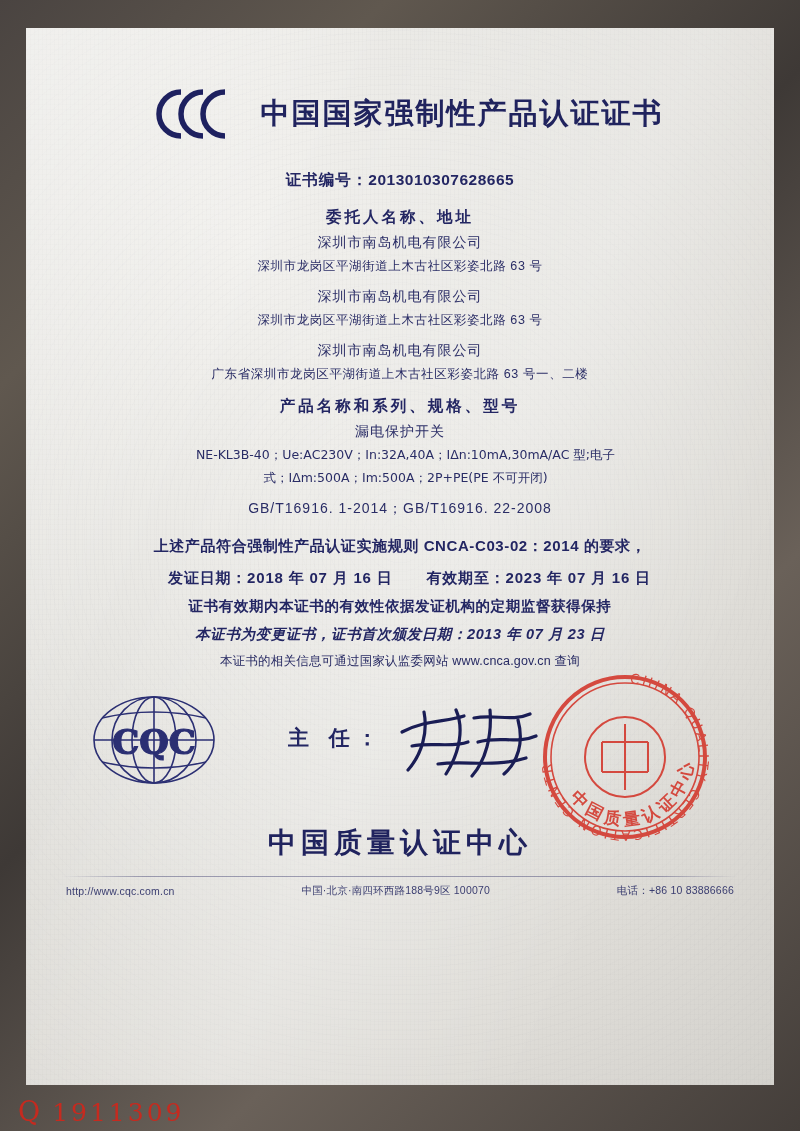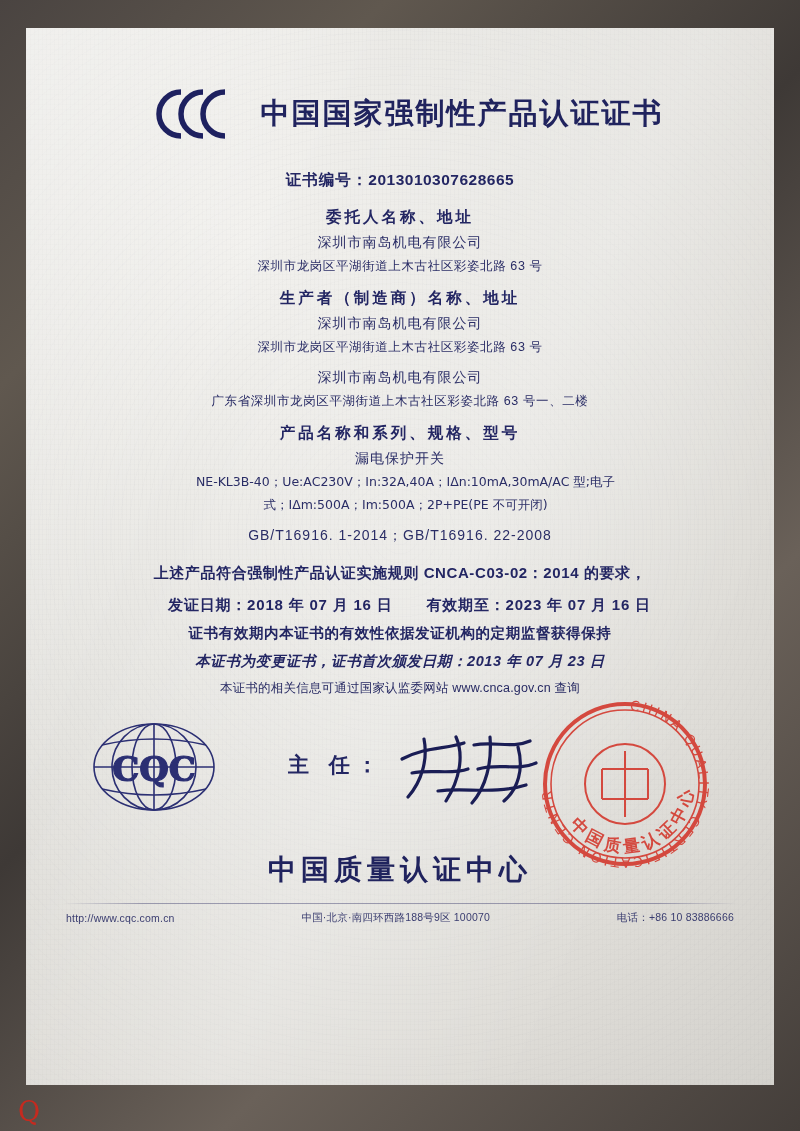--- a/index.html
+++ b/index.html
@@ -284,21 +284,20 @@
 
     <div class="body">
 
       <div class="sec">
         <div class="sec-label">委托人名称、地址</div>
         <div class="sec-line">深圳市南岛机电有限公司</div>
         <div class="sec-line small">深圳市龙岗区平湖街道上木古社区彩姿北路 63 号</div>
       </div>
 
       <div class="sec">
-        <div class="sec-label">生产者（制造商）名称、地址</div>
         <div class="sec-line">深圳市南岛机电有限公司</div>
         <div class="sec-line small">深圳市龙岗区平湖街道上木古社区彩姿北路 63 号</div>
       </div>
 
       <div class="sec">
         <div class="sec-line">深圳市南岛机电有限公司</div>
         <div class="sec-line small">广东省深圳市龙岗区平湖街道上木古社区彩姿北路 63 号一、二楼</div>
       </div>
 
       <div class="sec">
@@ -395,15 +394,16 @@
         <span>http://www.cqc.com.cn</span>
         <span class="mid">中国·北京·南四环西路188号9区  100070</span>
         <span>电话：+86 10 83886666</span>
       </div>
     </div>
 
   </div>
 
   <div class="serial">
     <span class="q">Q</span>
+    <span class="digits">1911309</span>
   </div>
 
 </div>
 
 </body></html>

